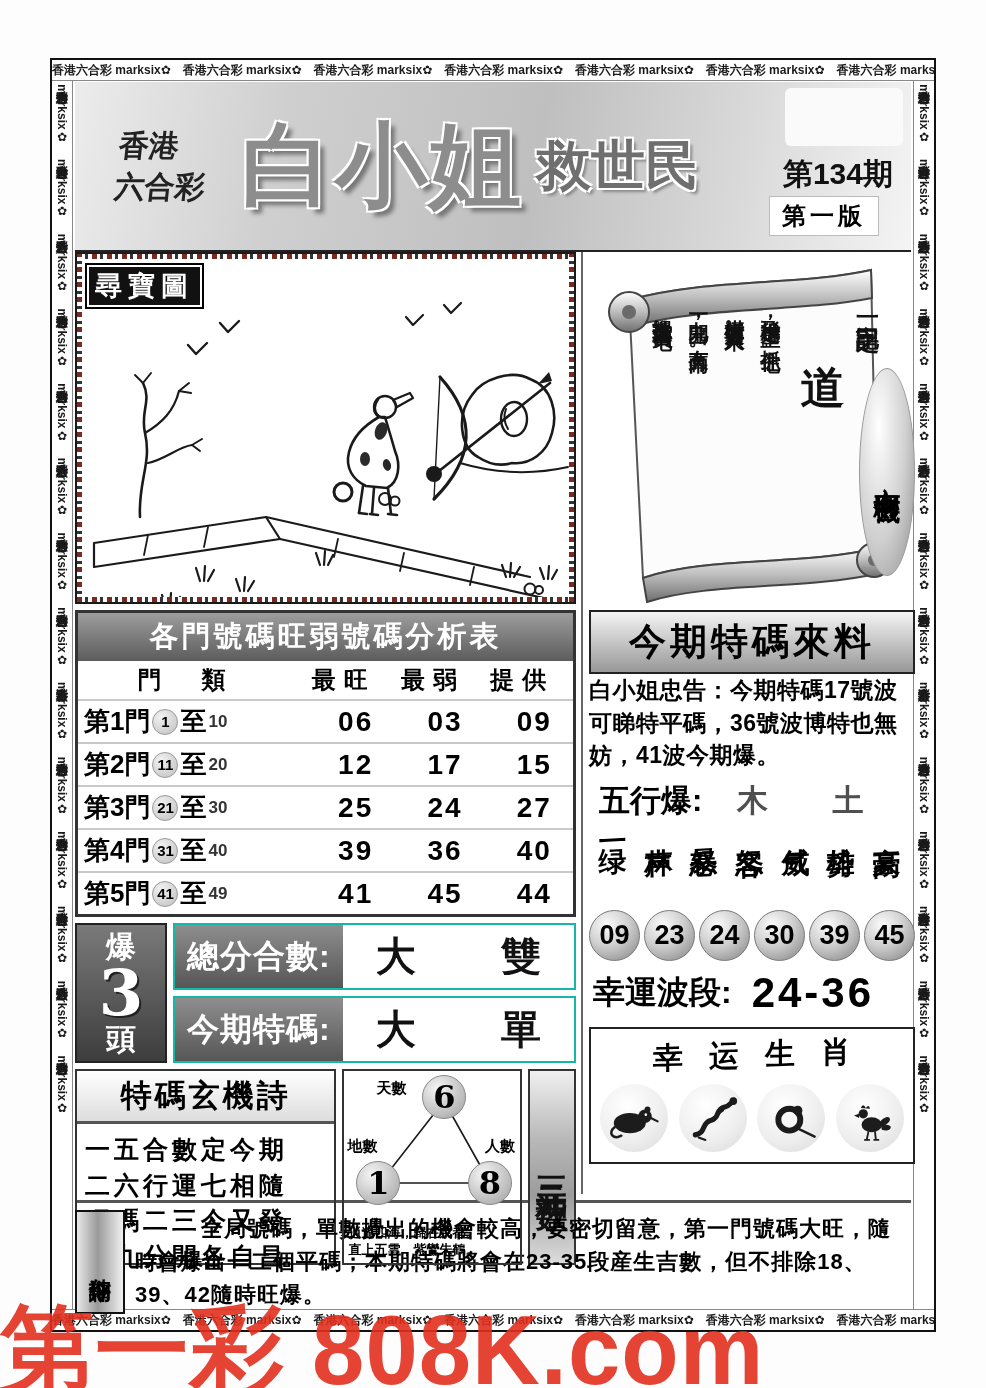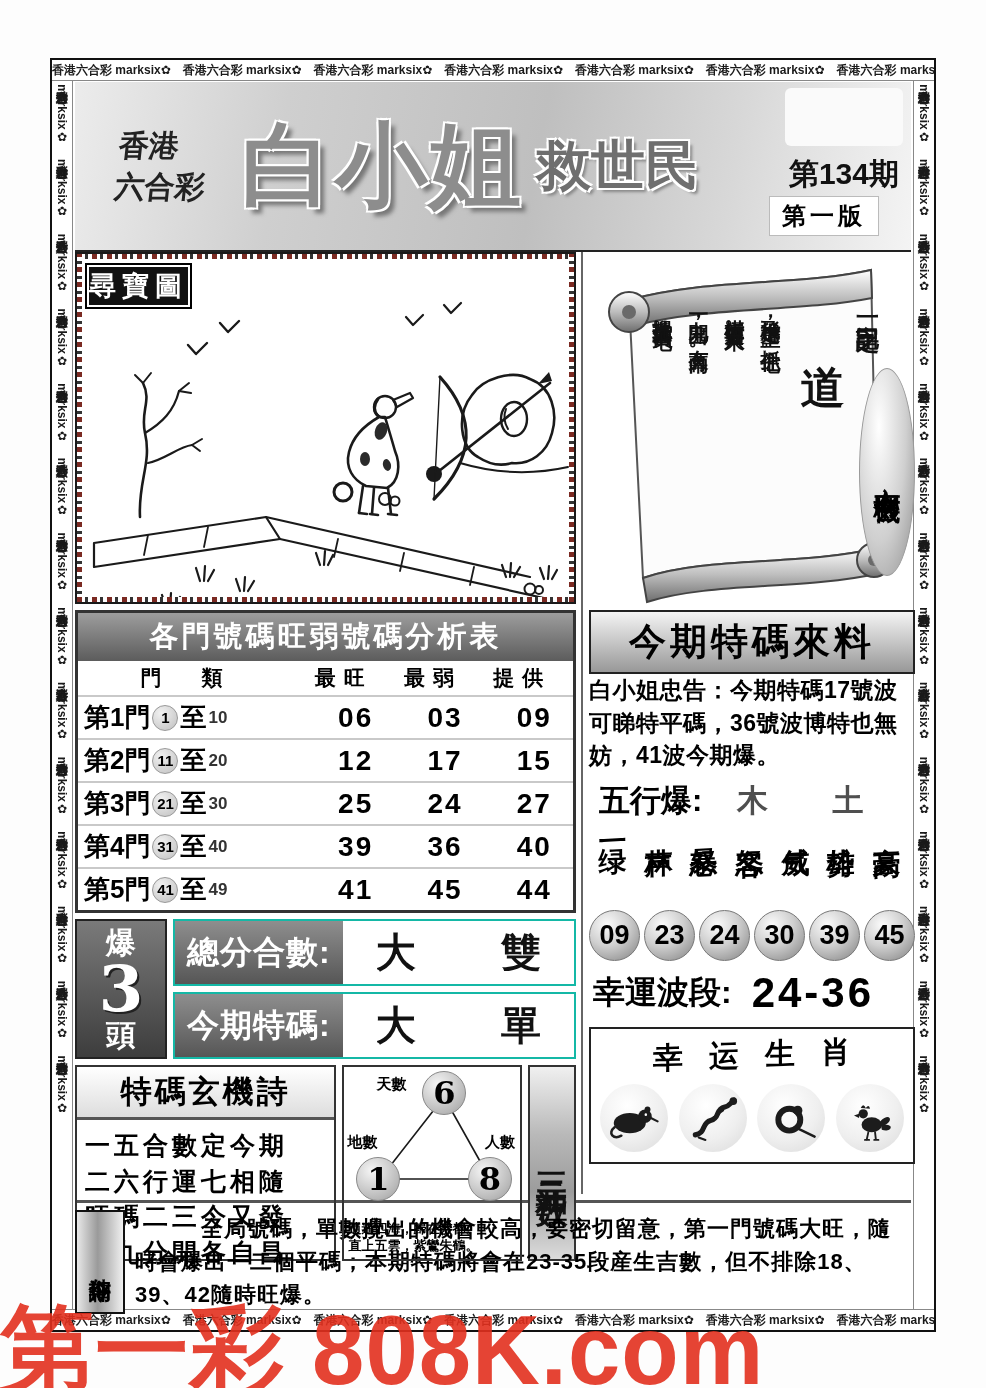--- a/index.html
+++ b/index.html
@@ -17,40 +17,40 @@
 
   .content { position:absolute; left:23px; top:22px; right:23px; bottom:22px; background:#fff; }
 
   
   .header { position:relative; height:170px; background:linear-gradient(100deg,#ececec 0%,#cfcfcf 25%,#bfbfbf 55%,#d8d8d8 78%,#f4f4f4 100%); border-bottom:2px solid #222; display:flex; align-items:center; }
   .brand { margin-left:42px; font-family:"DejaVu Serif",serif; font-weight:bold; font-size:30px; color:#222; transform:skewX(-6deg); line-height:1.35; }
   .title-main { margin-left:34px; font-size:92px; font-weight:bold; color:#8d8d8d; letter-spacing:2px; text-shadow:-2px -2px 0 #fff,2px -2px 0 #fff,-2px 2px 0 #fff,2px 2px 0 #fff,6px 6px 4px #777; }
   .title-sub { margin-left:14px; font-size:54px; font-weight:bold; color:#6f6f6f; text-shadow:-2px -2px 0 #fff,2px -2px 0 #fff,-2px 2px 0 #fff,2px 2px 0 #fff,4px 4px 3px #888; }
   .head-right { margin-left:auto; margin-right:6px; text-align:center; position:relative; width:130px; height:100%; }
   .blank-box { position:absolute; right:2px; top:6px; width:118px; height:58px; background:#fafafa; border-radius:6px; }
-  .issue { position:absolute; right:6px; top:72px; font-size:30px; font-weight:bold; color:#111; white-space:nowrap; }
+  .issue { position:absolute; right:12px; top:72px; font-size:30px; font-weight:bold; color:#111; white-space:nowrap; }
   .edition { position:absolute; right:26px; bottom:14px; background:#fff; border:1px solid #bbb; font-size:24px; font-weight:bold; padding:3px 12px; letter-spacing:4px; white-space:nowrap; }
 
   
   .main { display:flex; height:942px; }
   .col-left { width:508px; border-right:2px solid #666; padding-right:5px; }
   .col-right { flex:1; padding-left:6px; position:relative; }
 
   
   .pictureBox { position:relative; height:352px; border:2px solid #1a1a1a; background:#fff; overflow:hidden; }
   .deco-h { position:absolute; left:0; right:0; height:5px; background:repeating-linear-gradient(90deg,#7b2a22 0 5px,#fff 5px 8px,#333 8px 11px,#fff 11px 15px); }
   .deco-v { position:absolute; top:0; bottom:0; width:5px; background:repeating-linear-gradient(0deg,#7b2a22 0 5px,#fff 5px 8px,#333 8px 11px,#fff 11px 15px); }
-  .pic-label { position:absolute; left:8px; top:9px; background:#111; color:#fff; font-size:27px; font-weight:bold; letter-spacing:6px; padding:3px 2px; border:2px solid #000; box-shadow:inset 0 0 0 2px #fff; z-index:3; }
+  .pic-label { position:absolute; left:8px; top:9px; background:#111; color:#fff; font-size:27px; font-weight:bold; letter-spacing:6px; padding:3px 8px; border:2px solid #000; box-shadow:inset 0 0 0 2px #fff; z-index:3; }
   .pic-svg { position:absolute; left:5px; top:5px; }
 
   
   .analysisBox { margin-top:6px; border:3px solid #333; }
   .analysis-title { background:linear-gradient(#9d9d9d,#5c5c5c); color:#fff; font-size:29px; font-weight:bold; text-align:center; letter-spacing:3px; padding:4px 0; }
   .thead, .trow { display:grid; grid-template-columns:215px 1fr 1fr 1fr; align-items:center; padding:3px 6px; }
-  .thead { font-size:21px; font-weight:bold; }
+  .thead { font-size:24px; font-weight:bold; }
   .thead .th { text-align:center; letter-spacing:8px; }
   .thead .th:first-child { letter-spacing:40px; padding-left:20px; }
   .trow { border-top:2px solid #c9c9c9; font-weight:bold;gap:24px; }
   .doorcell { display:flex; align-items:center; gap:2px; font-size:26px; }
   .numcircle { display:inline-flex; width:26px; height:26px; border-radius:50%; background:radial-gradient(circle at 35% 30%,#f2f2f2,#bfbfbf); border:1px solid #999; font-size:15px; align-items:center; justify-content:center; }
   .endnum { font-size:17px; color:#333; }
   .tval { text-align:center; font-size:28px; letter-spacing:2px; }
 
   
   .burstRow { margin-top:6px; display:flex; gap:6px; height:140px; }

